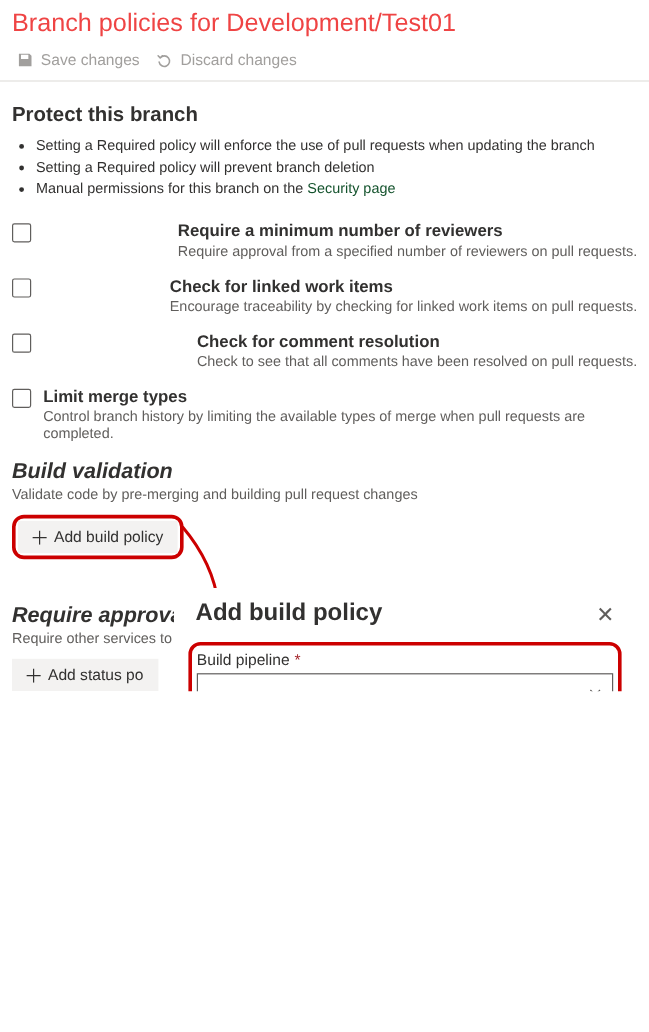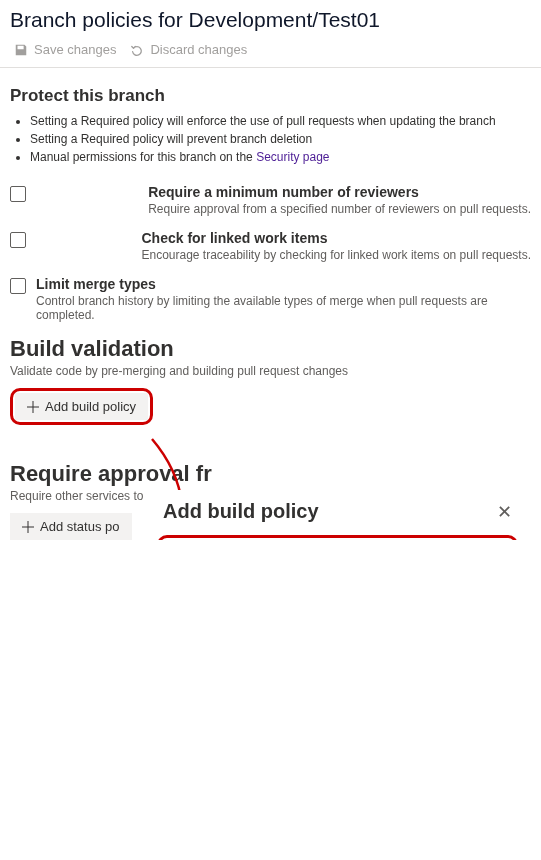--- a/index.html
+++ b/index.html
@@ -8,21 +8,21 @@
     font-size: 13px;
     color: #323130;
     background: #fff;
     width: 541px;
     padding: 0;
     position: relative;
   }
   .page-title {
     font-size: 21px;
     font-weight: 400;
-    color: #0f172a;
+    color: #ef4444;
     padding: 8px 10px 4px 10px;
   }
   .toolbar {
     display: flex;
     gap: 14px;
     padding: 6px 14px 10px 14px;
     border-bottom: 1px solid #e1dfdd;
     color: #a19f9d;
   }
   .toolbar-btn {
@@ -30,29 +30,29 @@
     align-items: center;
     gap: 6px;
     font-size: 13px;
     cursor: pointer;
   }
   .toolbar-btn svg { width: 14px; height: 14px; }
   .content { padding: 18px 10px 0 10px; }
   .section-h { font-size: 17px; font-weight: 600; margin-bottom: 6px; }
   .bullets { padding-left: 20px; margin: 2px 0 18px 0; }
   .bullets li { font-size: 12px; color: #323130; line-height: 1.5; }
-  .link { color: #4c1d95; cursor: pointer; }
+  .link { color: #14532d; cursor: pointer; }
   .policy-row { display: flex; gap: 10px; margin-bottom: 14px; align-items: flex-start; justify-content: space-between; }
   .chk {
     width: 16px; height: 16px; border: 1px solid #605e5c; border-radius: 2px;
     flex-shrink: 0; margin-top: 2px; cursor: pointer;
   }
   .policy-title { font-size: 14px; font-weight: 600; color: #323130; }
   .policy-desc { font-size: 12px; color: #605e5c; margin-top: 2px; }
-  .subsection-h { font-size: 22px; font-weight: 600; margin-top: 6px; }
+  .subsection-h { font-size: 18px; font-weight: 600; margin-top: 6px; font-style: italic; }
   .subsection-d { font-size: 12px; color: #605e5c; margin-bottom: 10px; margin-top: 2px; }
   .add-btn {
     display: inline-flex; align-items: center; gap: 6px;
     background: #f3f2f1; color: #323130;
     padding: 6px 12px; font-size: 13px; cursor: pointer;
     border: none;
   }
   .add-btn svg { width: 12px; height: 12px; }
   .highlight-red-1 {
     border: 3px solid #c00; border-radius: 10px;
@@ -147,20 +147,27 @@
   <div class="policy-row">
     <div class="chk"></div>
     <div>
       <div class="policy-title">Check for linked work items</div>
       <div class="policy-desc">Encourage traceability by checking for linked work items on pull requests.</div>
     </div>
   </div>
   <div class="policy-row">
     <div class="chk"></div>
     <div>
+      <div class="policy-title">Check for comment resolution</div>
+      <div class="policy-desc">Check to see that all comments have been resolved on pull requests.</div>
+    </div>
+  </div>
+  <div class="policy-row">
+    <div class="chk"></div>
+    <div>
       <div class="policy-title">Limit merge types</div>
       <div class="policy-desc">Control branch history by limiting the available types of merge when pull requests are completed.</div>
     </div>
   </div>
 
   <div class="subsection-h">Build validation</div>
   <div class="subsection-d">Validate code by pre-merging and building pull request changes</div>
   <div class="highlight-red-1">
     <button class="add-btn">
       <svg viewBox="0 0 12 12">

